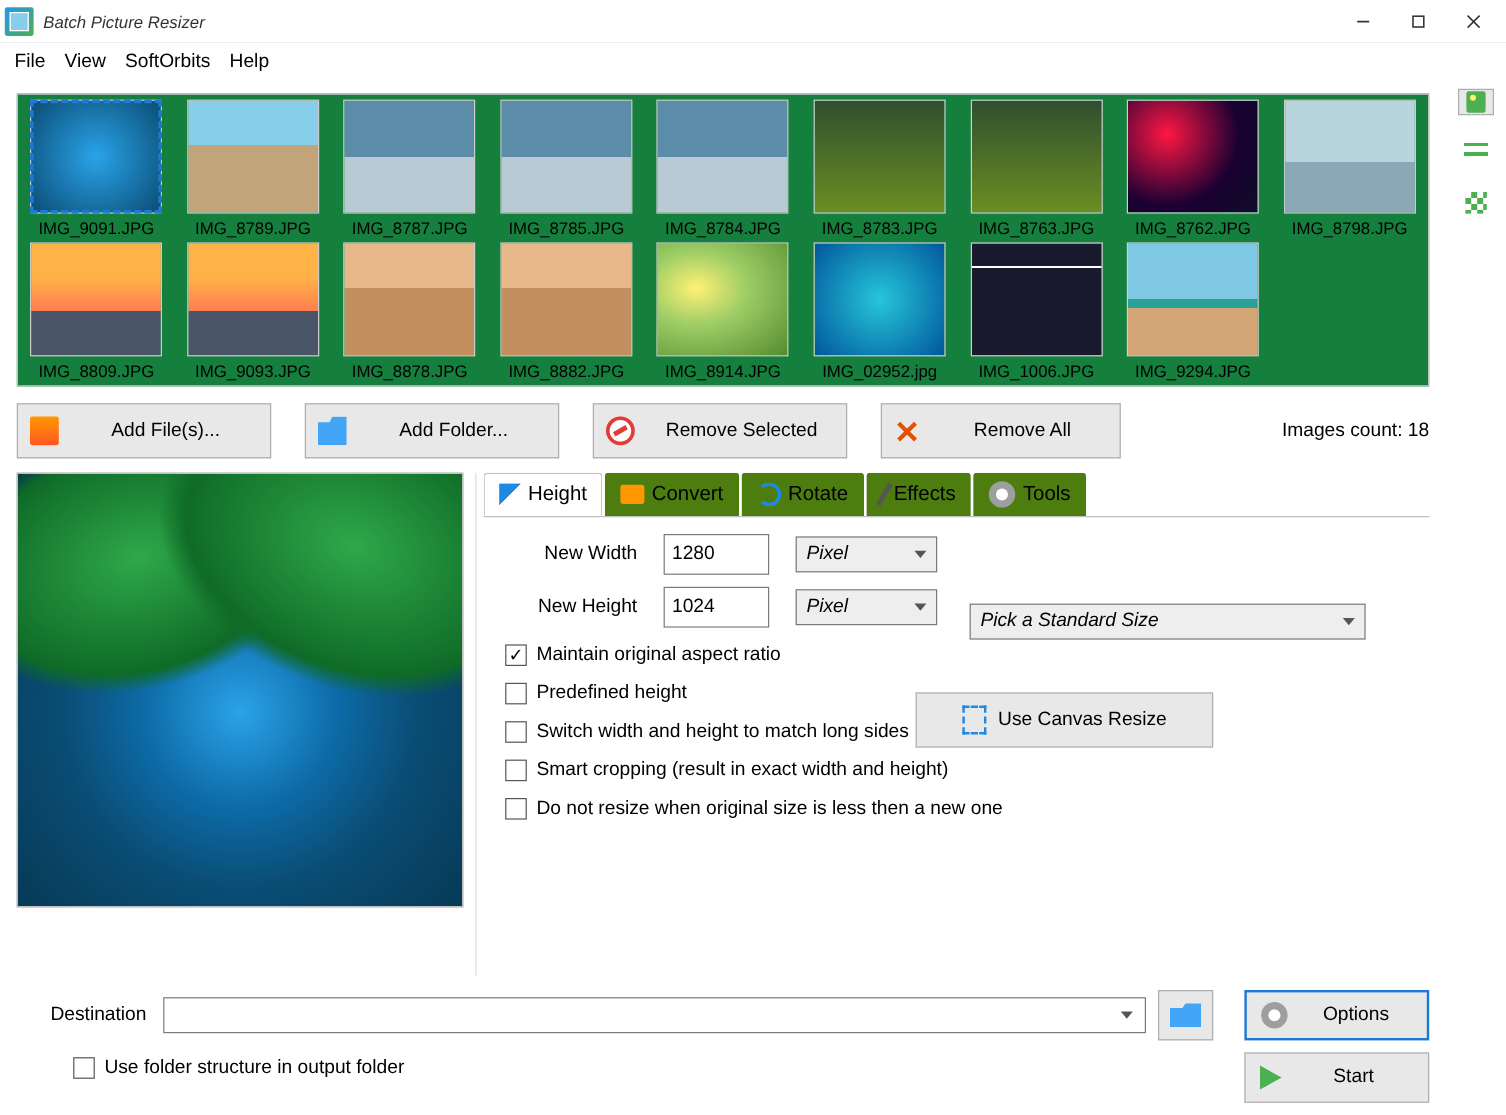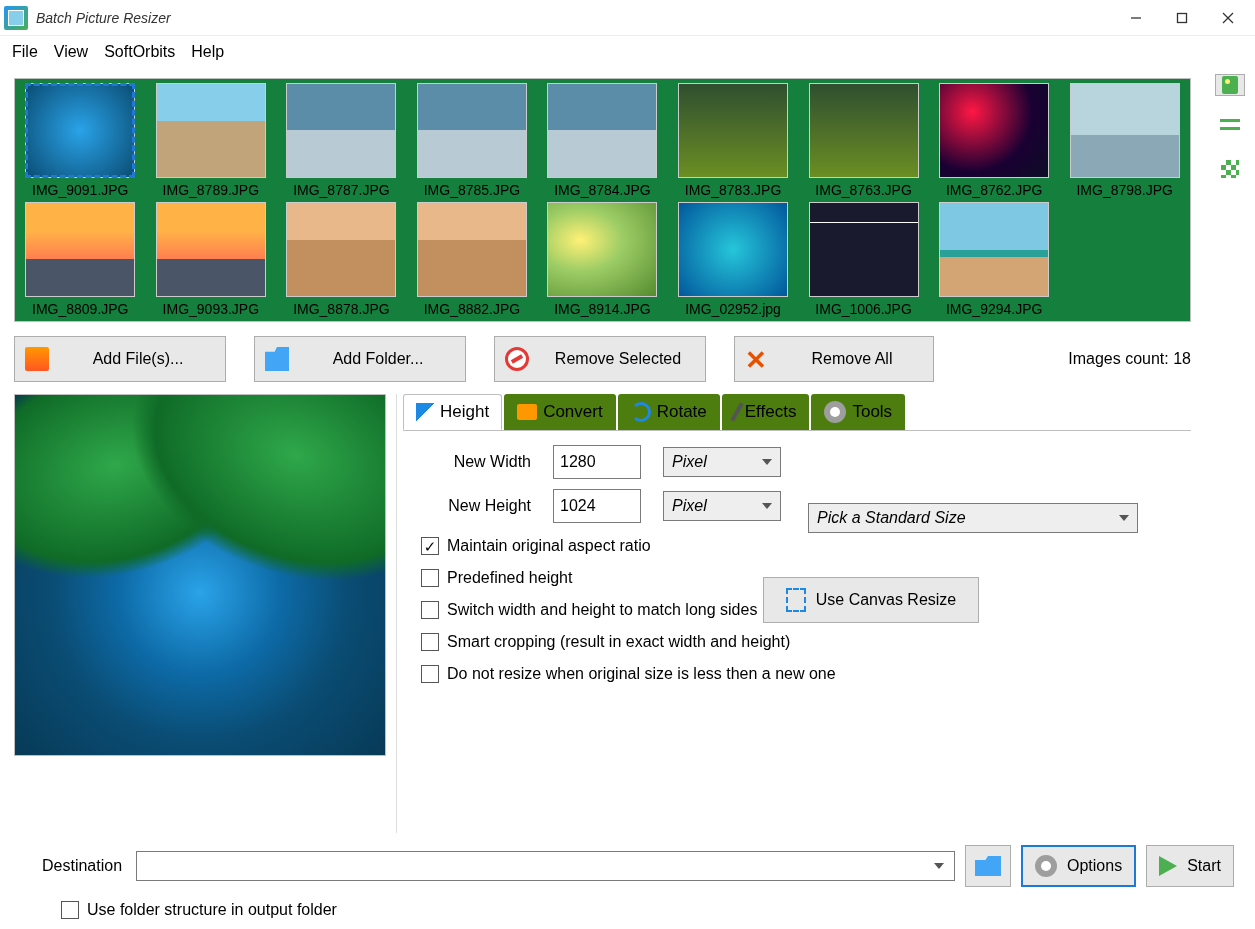--- a/index.html
+++ b/index.html
@@ -49,33 +49,33 @@
 .form-row label { width: 100px; text-align:right; font-size:16px; }
 .text-input { width: 88px; height: 30px; border:1px solid #7a7a7a; padding: 16px 6px; font-size:16px; }
 .select { height: 30px; border:1px solid #7a7a7a; background:#eee; padding: 0 26px 0 8px; font-size:16px; position:relative; display:inline-flex; align-items:center; min-width:118px;font-style:italic;}
 .select::after { content:""; position:absolute; right:8px; top:50%; width:0;height:0;border-left:5px solid transparent;border-right:5px solid transparent;border-top:6px solid #555; transform:translateY(-50%);}
 .wide-select { min-width: 330px; }
 
 .chk-row { display:flex; align-items:center; gap: 8px; margin: 14px 0 0 8px; font-size:16px;}
 .chk { width:18px; height:18px; border:1px solid #555; display:inline-flex; align-items:center; justify-content:center;}
 .chk.checked::after { content:"✓"; font-size:15px; line-height:1; }
 
-.canvas-btn { position:absolute; left: 360px; top: 146px; width: 216px; height: 46px; border:1px solid #adadad; background:#e8e8e8; display:flex; align-items:center; justify-content:center; gap:10px; font-size:16px; cursor:pointer;}
+.canvas-btn { position:absolute; left: 360px; top: 146px; width: 248px; height: 46px; border:1px solid #adadad; background:#e8e8e8; display:flex; align-items:center; justify-content:center; gap:10px; font-size:16px; cursor:pointer;}
 .std-size { position:absolute; left: 405px; top: 72px; }
 
 .bottom { margin-top: 4px; }
 .dest-row { display:flex; align-items:center; gap: 10px; }
 .dest-row label { font-size:16px; margin-left: 28px; }
 .dest-input { flex:1; height:30px; border:1px solid #7a7a7a; background:#fff; position:relative; margin-left: 4px; }
 .dest-input::after { content:""; position:absolute; right:10px; top:50%; width:0;height:0;border-left:5px solid transparent;border-right:5px solid transparent;border-top:6px solid #555; transform:translateY(-50%);}
 .browse-btn { width:46px; height:42px; border:1px solid #adadad; background:#e8e8e8; display:flex; align-items:center; justify-content:center;}
 .big-btn { width: 154px; height: 42px; border:1px solid #adadad; background:#e8e8e8; display:flex; align-items:center; gap:10px; padding:0 12px; font-size:16px; cursor:pointer;}
 .big-btn.options { border:2px solid #1e79d6; }
 .big-btn .blabel { flex:1; text-align:center; }
-.bottom-right { display:flex; flex-direction:row; gap: 10px; align-items:flex-end; width: 170px;}
+.bottom-right { display:flex; flex-direction:column; gap: 10px; align-items:flex-end; width: 170px;}
 .bottom-wrap { display:flex; align-items:flex-start; gap: 10px; }
 .bottom-left { flex:1; }
 
 .side-icon { width:30px; height:22px; display:flex; align-items:center; justify-content:center;}
 
 
 .ic-add { background: linear-gradient(#ff9800,#ff5722); width:24px;height:18px; border-radius:2px;}
 .ic-folder { width:26px;height:20px; background:#42a5f5; clip-path: polygon(0 20%, 40% 20%, 50% 0, 100% 0, 100% 100%, 0 100%);}
 .ic-remove { width:22px;height:22px; border-radius:50%; background:#fff; border:3px solid #e53935; position:relative;}
 .ic-remove::after{content:"";position:absolute;left:3px;right:3px;top:50%;height:4px;background:#e53935;transform:translateY(-50%) rotate(-30deg);}

